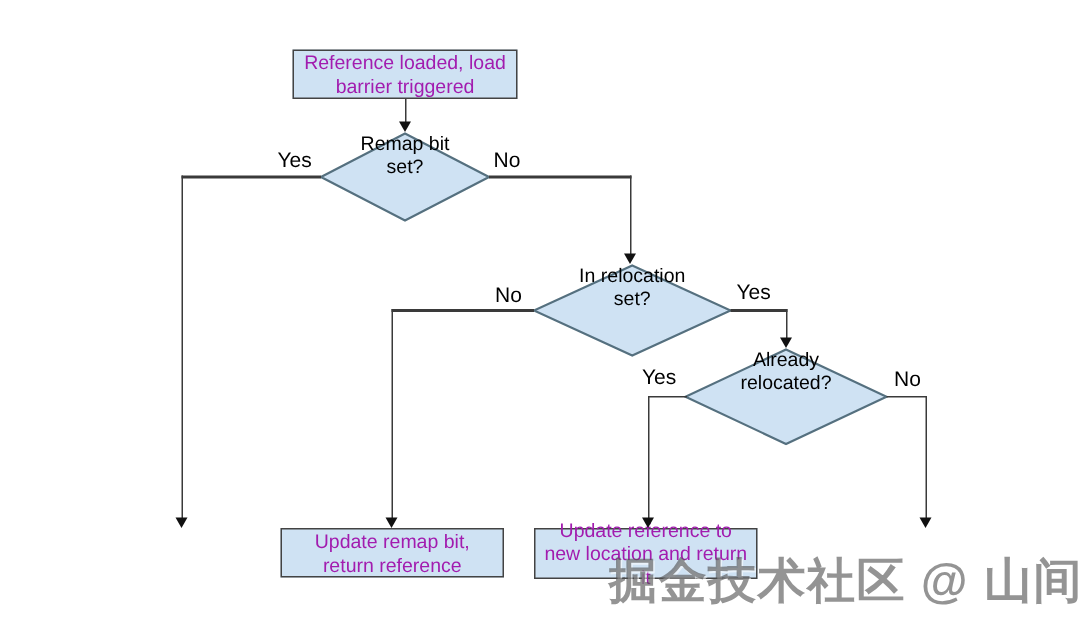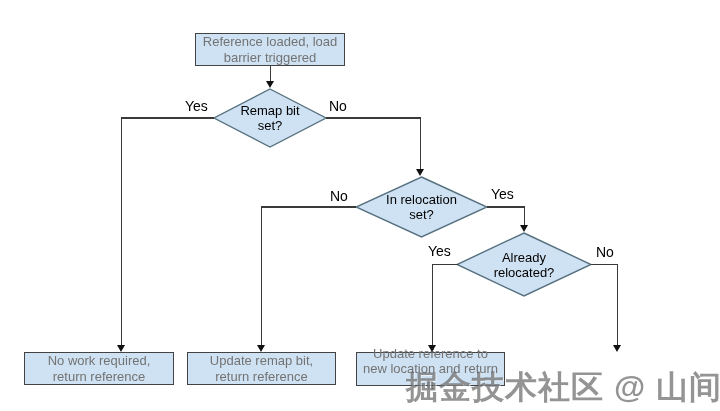--- a/index.html
+++ b/index.html
@@ -4,33 +4,33 @@
 <style>
   html,body{margin:0;padding:0;background:#fff;}
   #canvas{
     position:relative;width:720px;height:411px;background:#ffffff;
     font-family:"Liberation Sans","DejaVu Sans",sans-serif;overflow:hidden;
   }
   
   .rect-node{
     position:absolute;background:#cfe2f3;border:1.5px solid #434343;
     box-sizing:border-box;display:flex;align-items:center;justify-content:center;
-    text-align:center;font-size:13px;line-height:15.5px;color:#737373;padding:1px 4px;
+    text-align:center;font-size:13px;line-height:15.5px;color:#a21caf;padding:1px 4px;
   }
   #n-start{left:195px;top:33px;width:150px;height:33px;}
   #n-nowork{left:24px;top:352px;width:150px;height:33px;}
   #n-updremap{left:187px;top:352px;width:149px;height:33px;}
   #n-updref{left:356px;top:352px;width:149px;height:34px;}
   #n-relocate{left:542px;top:352px;width:151px;height:34px;}
   
   .diamond-node{position:absolute;}
   .diamond-node svg{position:absolute;left:0;top:0;display:block;}
   .diamond-text{
     position:absolute;left:0;top:0;width:100%;height:100%;
-    display:flex;align-items:center;justify-content:center;text-align:center;
+    display:flex;align-items:flex-start;justify-content:center;text-align:center;
     font-size:13px;line-height:15px;color:#000;
   }
   .diamond-text span{display:inline-block;}
   #n-remap{left:213px;top:88px;width:114px;height:60px;}
   #n-remap .diamond-text span{width:70px;}
   #n-relocset{left:355px;top:176px;width:133px;height:62px;}
   #n-relocset .diamond-text span{width:78px;}
   #n-already{left:456px;top:232px;width:136px;height:65px;}
   #n-already .diamond-text span{width:90px;}
   
@@ -86,21 +86,20 @@
 
   <div class="diamond-node" id="n-relocset">
     <svg width="133" height="62" viewBox="0 0 133 62">
       <polygon points="66.5,1 132,31 66.5,61 1,31" fill="#cfe2f3" stroke="#55707f" stroke-width="1.4"></polygon>
     </svg>
     <div class="diamond-text">
         <span>In relocation set?</span>
       </div>
   </div>
 
-  <div class="rect-node" id="n-nowork">No work required, return reference</div>
   <div class="rect-node" id="n-updremap">Update remap bit, return reference</div>
   <div class="rect-node" id="n-updref">Update reference to new location and return it</div>
 
   <div class="vline" style="left:269.5px;top:66px;height:16px;"></div>
   <div class="arr-down" style="left:266px;top:81px;"></div>
 
   <div class="hline" style="left:121px;top:117px;width:93px;"></div>
   <div class="vline" style="left:120.5px;top:117px;height:229px;"></div>
   <div class="arr-down" style="left:117px;top:345px;"></div>
 

